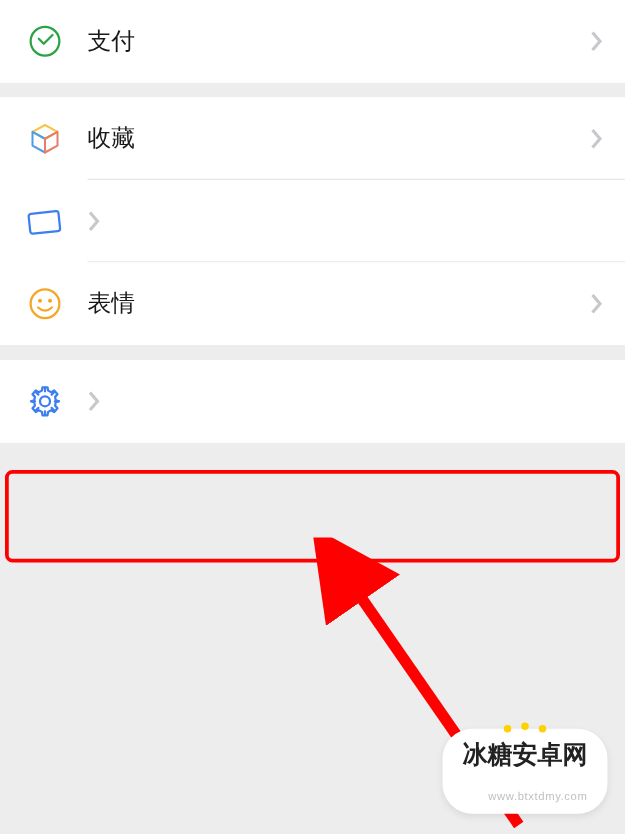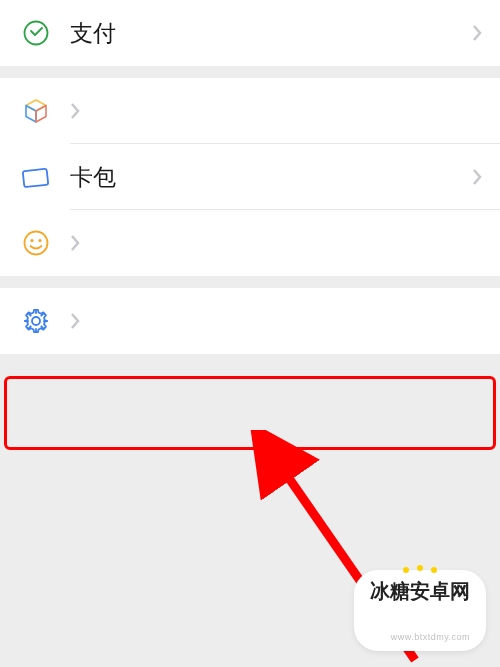--- a/index.html
+++ b/index.html
@@ -45,21 +45,21 @@
       width: 32px;
       height: 32px;
       margin-right: 18px;
       display: flex;
       align-items: center;
       justify-content: center;
       flex-shrink: 0;
     }
     .label {
       flex: 1;
-      font-size: 23px;
+      font-size: 19px;
       color: #1a1a1a;
       font-weight: 400;
     }
     .chevron {
       width: 10px;
       height: 18px;
       fill: none;
       stroke: #c7c7cc;
       stroke-width: 2.5;
       flex-shrink: 0;
@@ -94,21 +94,20 @@
       padding: 10px 16px 8px 16px;
       font-size: 20px;
       font-weight: 700;
       color: #222;
       display: flex;
       flex-direction: column;
       align-items: flex-end;
       line-height: 1.1;
       position: relative;
       box-shadow: 0 2px 6px rgba(0,0,0,0.08);
-      gap: 13px;
     }
     .watermark-bubble::before {
       content: '';
       position: absolute;
       top: -5px;
       left: 50%;
       transform: translateX(-50%);
       width: 6px;
       height: 6px;
       background: #ffd100;
@@ -144,48 +143,49 @@
 <div class="group group-2">
   <div class="row row-divider">
     <span class="icon-wrap">
       <svg width="28" height="28" viewBox="0 0 28 28">
         <path d="M14 3 L24 8.5 L24 19.5 L14 25 L4 19.5 L4 8.5 Z" fill="none" stroke="none"></path>
         <path d="M14 3 L24 8.5 L14 14 L4 8.5 Z" fill="none" stroke="#f9c349" stroke-width="1.6" stroke-linejoin="round"></path>
         <path d="M4 8.5 L4 19.5 L14 25 L14 14 Z" fill="none" stroke="#4a9de8" stroke-width="1.6" stroke-linejoin="round"></path>
         <path d="M24 8.5 L24 19.5 L14 25 L14 14 Z" fill="none" stroke="#e87c66" stroke-width="1.6" stroke-linejoin="round"></path>
       </svg>
     </span>
+    <span class="label">收藏</span>
     <svg class="chevron" viewBox="0 0 10 18">
         <path d="M2 2 L8 9 L2 16"></path>
       </svg>
   </div>
 
 
   <div class="row row-divider">
     <span class="icon-wrap">
       <svg width="30" height="28" viewBox="0 0 30 28">
         <path d="M3 9 L22 6 Q25 5.6 25.4 8.5 L27 19 Q27.4 21.8 24.5 22.2 L6 25 Q3 25.4 2.6 22.5 L1 11.5 Q0.6 8.6 3 9 Z" fill="none"></path>
         <rect x="2.5" y="7" width="24" height="16" rx="2" fill="none" stroke="#3d7ef0" stroke-width="1.8" transform="rotate(-6 14 15)"></rect>
       </svg>
     </span>
-    <span class="label">卡包</span>
     <svg class="chevron" viewBox="0 0 10 18">
         <path d="M2 2 L8 9 L2 16"></path>
       </svg>
   </div>
 
   <div class="row">
     <span class="icon-wrap">
       <svg width="28" height="28" viewBox="0 0 28 28">
         <circle cx="14" cy="14" r="11.5" fill="none" stroke="#f5a623" stroke-width="1.8"></circle>
         <circle cx="10" cy="11.5" r="1.6" fill="#f5a623"></circle>
         <circle cx="18" cy="11.5" r="1.6" fill="#f5a623"></circle>
         <path d="M8.5 17 Q14 22 19.5 17" fill="none" stroke="#f5a623" stroke-width="1.8" stroke-linecap="round"></path>
       </svg>
     </span>
+    <span class="label">表情</span>
     <svg class="chevron" viewBox="0 0 10 18">
         <path d="M2 2 L8 9 L2 16"></path>
       </svg>
   </div>
 </div>
 
 <div class="group group-3">
   <div class="row">
     <span class="icon-wrap">
       <svg width="28" height="28" viewBox="0 0 28 28">

